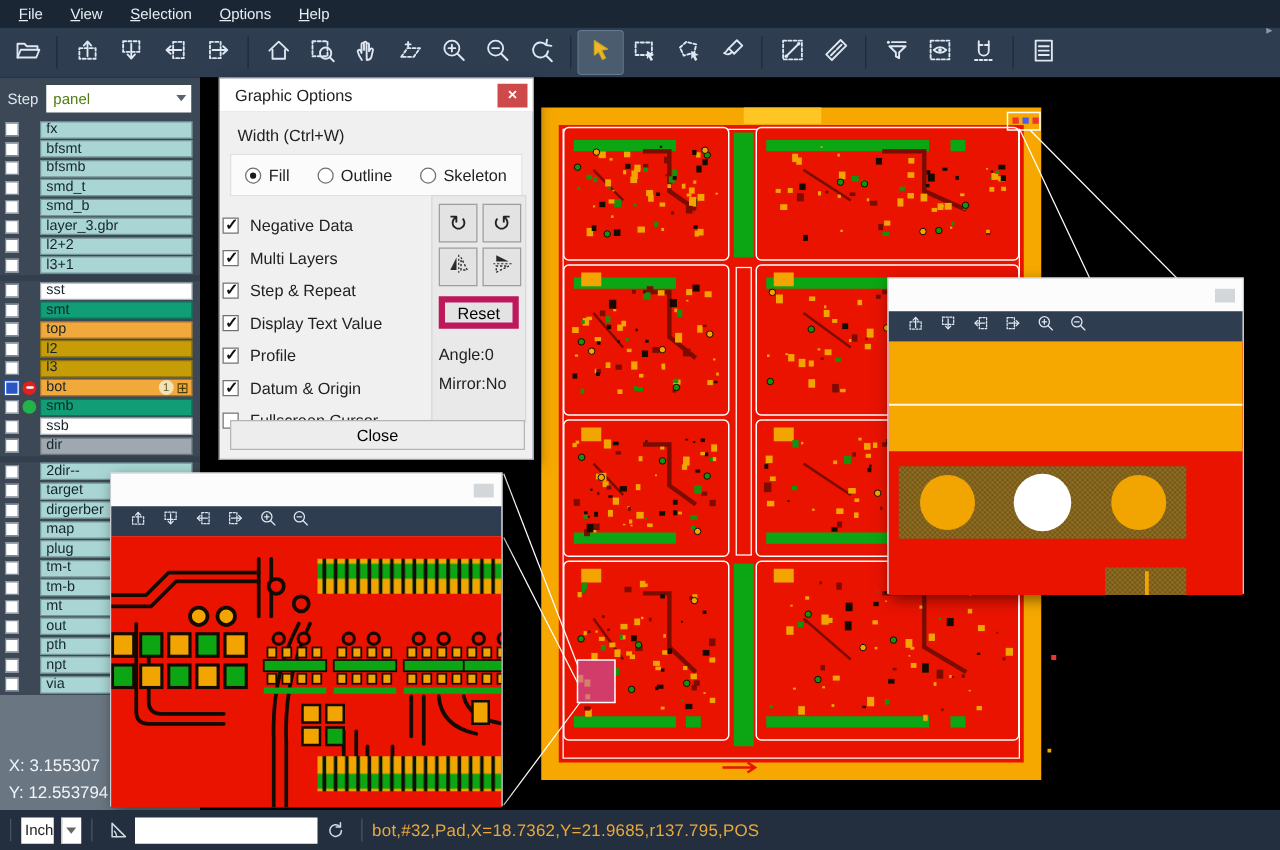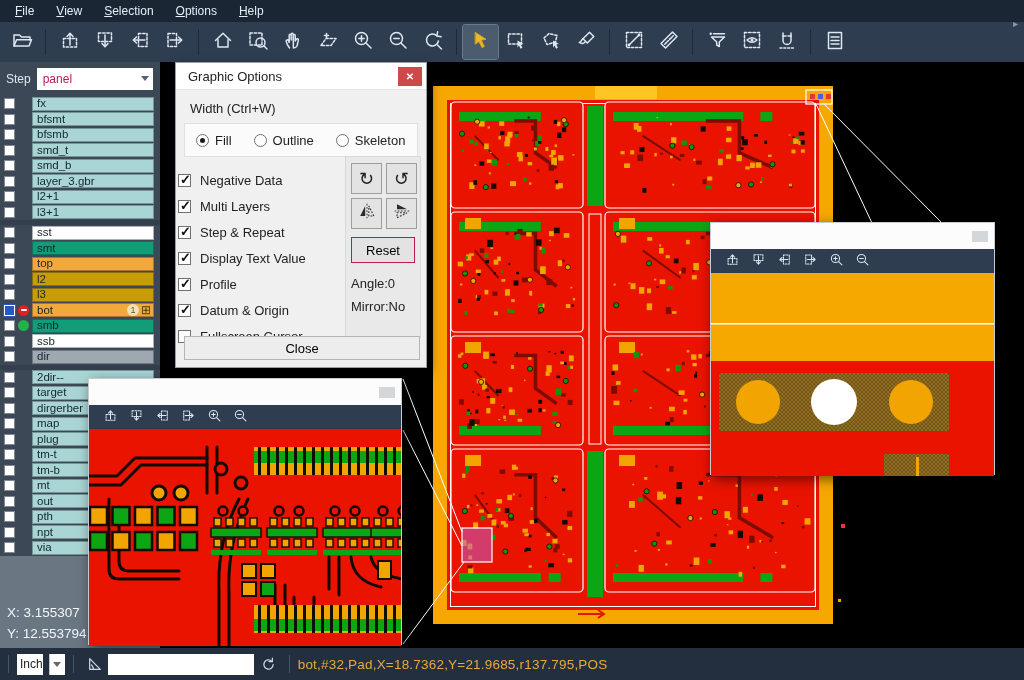--- a/index.html
+++ b/index.html
@@ -15,21 +15,21 @@
   #toolbar{position:absolute;left:0;top:22px;width:1024px;height:40px;background:#2e3d50;display:flex;align-items:center;padding-left:4px;color:#dfe8f2}
   .tbtn{width:35px;height:34px;display:flex;align-items:center;justify-content:center;border-radius:2px;flex:0 0 auto}
   .tbtn.active{background:#4a5c6e;outline:1px solid #67798c}
   .tsep{width:1px;height:26px;background:#1f2a38;margin:0 6px;flex:0 0 auto}
   .tmore{position:absolute;right:6px;top:18px;color:#8a98a8;font-size:10px}
 
   
   #sidebar{position:absolute;left:0;top:62px;width:160px;height:586px;background:#3c4855}
   #step-row{height:34px;display:flex;align-items:center}
   #step-label{color:#dfe7ee;font-size:12px;margin-left:6px}
-  #step-select{margin-left:6px;width:116px;height:22px;background:#fff;display:flex;align-items:center;font-size:12px;color:#be185d;padding-left:6px;position:relative}
+  #step-select{margin-left:6px;width:116px;height:22px;background:#fff;display:flex;align-items:center;font-size:12px;color:#4d7c0f;padding-left:6px;position:relative}
   #step-select .chev{position:absolute;right:4px;top:8px;width:0;height:0;border-left:4px solid transparent;border-right:4px solid transparent;border-top:5px solid #5a6470}
   #layers{position:absolute;top:34px;left:0;right:0}
   .lrow{display:flex;align-items:center;height:15.5px;background:#3c4855}
   .lchk{width:11px;height:11px;background:#fff;border:1px solid #7e8896;margin-left:4px;flex:0 0 auto}
   .lchk.on{background:#2a55c5;border:1px solid #fff;box-shadow:0 0 0 1px #2a55c5}
   .ldot{width:11px;height:11px;border-radius:50%;margin-left:3px;flex:0 0 auto;position:relative}
   .ldot.dash::after{content:"";position:absolute;left:2.5px;top:4.5px;width:6px;height:2px;background:#fff;border-radius:1px}
   .lname{flex:1;margin-left:3px;margin-right:6px;height:14px;font-size:11.5px;line-height:13px;padding-left:4px;color:#15252f;border:1px solid rgba(20,30,40,.35);display:flex;align-items:center;overflow:hidden;white-space:nowrap}
   .lbadge{margin-left:auto;background:#f1e2b8;border-radius:50%;width:12px;height:12px;line-height:12px;text-align:center;font-size:9px;color:#6b5a20;flex:0 0 auto}
   .lgrid{font-size:12px;color:#4a3c08;margin:0 2px;line-height:12px;flex:0 0 auto}
@@ -58,21 +58,21 @@
   .radio-box{margin:0 8px 10px 8px;background:#fbfbfb;border:1px solid #e0e0e0;height:34px;display:flex;align-items:center;padding-left:11px}
   .radio-item{display:flex;align-items:center;margin-right:22px;white-space:nowrap}
   .radio{width:13px;height:13px;border:1px solid #707070;border-radius:50%;background:#fff;position:relative;margin-right:6px;flex:0 0 auto}
   .radio.sel::after{content:"";position:absolute;left:3px;top:3px;width:5px;height:5px;border-radius:50%;background:#1a1a1a}
   .cbrow{display:flex;align-items:center;height:26px;margin-left:2px}
   .cbox{width:13px;height:13px;border:1px solid #707070;background:#fff;margin-right:9px;position:relative;flex:0 0 auto}
   .cbox.on::after{content:"\2713";position:absolute;left:1px;top:-3px;font-size:13px;font-weight:bold;color:#111}
   .dlg-right{position:absolute;left:169px;top:93px;width:76px;height:182px;background:#e9e9e9;border:1px solid #d8d8d8;padding:6px 0 0 5px}
   .rot-grid{display:grid;grid-template-columns:31px 31px;grid-gap:4px}
   .rbtn{width:31px;height:31px;background:#e3e3e3;border:1px solid #9e9e9e;display:flex;align-items:center;justify-content:center;font-size:17px;color:#222}
-  #dlg-reset{margin-top:8px;width:64px;height:26px;background:#e3e3e3;border:1px solid #be185d;font-size:13px;font-family:"Liberation Sans",sans-serif}
+  #dlg-reset{margin-top:8px;width:64px;height:26px;background:#e3e3e3;border:5px solid #be185d;font-size:13px;font-family:"Liberation Sans",sans-serif}
   .dlg-meta{margin-top:9px;font-size:13px;line-height:23px;color:#222}
   #dlg-close-btn{position:absolute;left:8px;bottom:7px;width:236px;height:24px;background:#ededed;border:1px solid #b5b5b5;font-size:13px;font-family:"Liberation Sans",sans-serif}
 
   
   .popup{position:absolute;border:1px solid #c6cbd2;box-shadow:3px 4px 12px rgba(0,0,0,.55);background:#fff}
   #popup-left{left:88px;top:378px;width:314px;height:267px}
   #popup-right{left:710px;top:222px;width:285px;height:253px}
   .pop-title{height:26px;background:#fcfcfc;display:flex;align-items:center;justify-content:flex-end;padding-right:6px}
   .pop-btn{width:16px;height:11px;background:#d4d7da}
   .pop-toolbar{height:24px;background:#2e3d50;display:flex;align-items:center;padding-left:8px;color:#dfe8f2}
@@ -854,21 +854,21 @@
           <div class="lname" style="background: rgb(169, 214, 212);">smd_b</div>
         </div>
         <div class="lrow">
           <span class="lchk"></span>
           <span class="ldot"></span>
           <div class="lname" style="background: rgb(169, 214, 212);">layer_3.gbr</div>
         </div>
         <div class="lrow">
           <span class="lchk"></span>
           <span class="ldot"></span>
-          <div class="lname" style="background: rgb(169, 214, 212);">l2+1</div>
+          <div class="lname" style="background: rgb(169, 214, 212);">l2+2</div>
         </div>
         <div class="lrow">
           <span class="lchk"></span>
           <span class="ldot"></span>
           <div class="lname" style="background: rgb(169, 214, 212);">l3+1</div>
         </div>
         <div class="lgap"></div>
         <div class="lrow">
           <span class="lchk"></span>
           <span class="ldot"></span>

